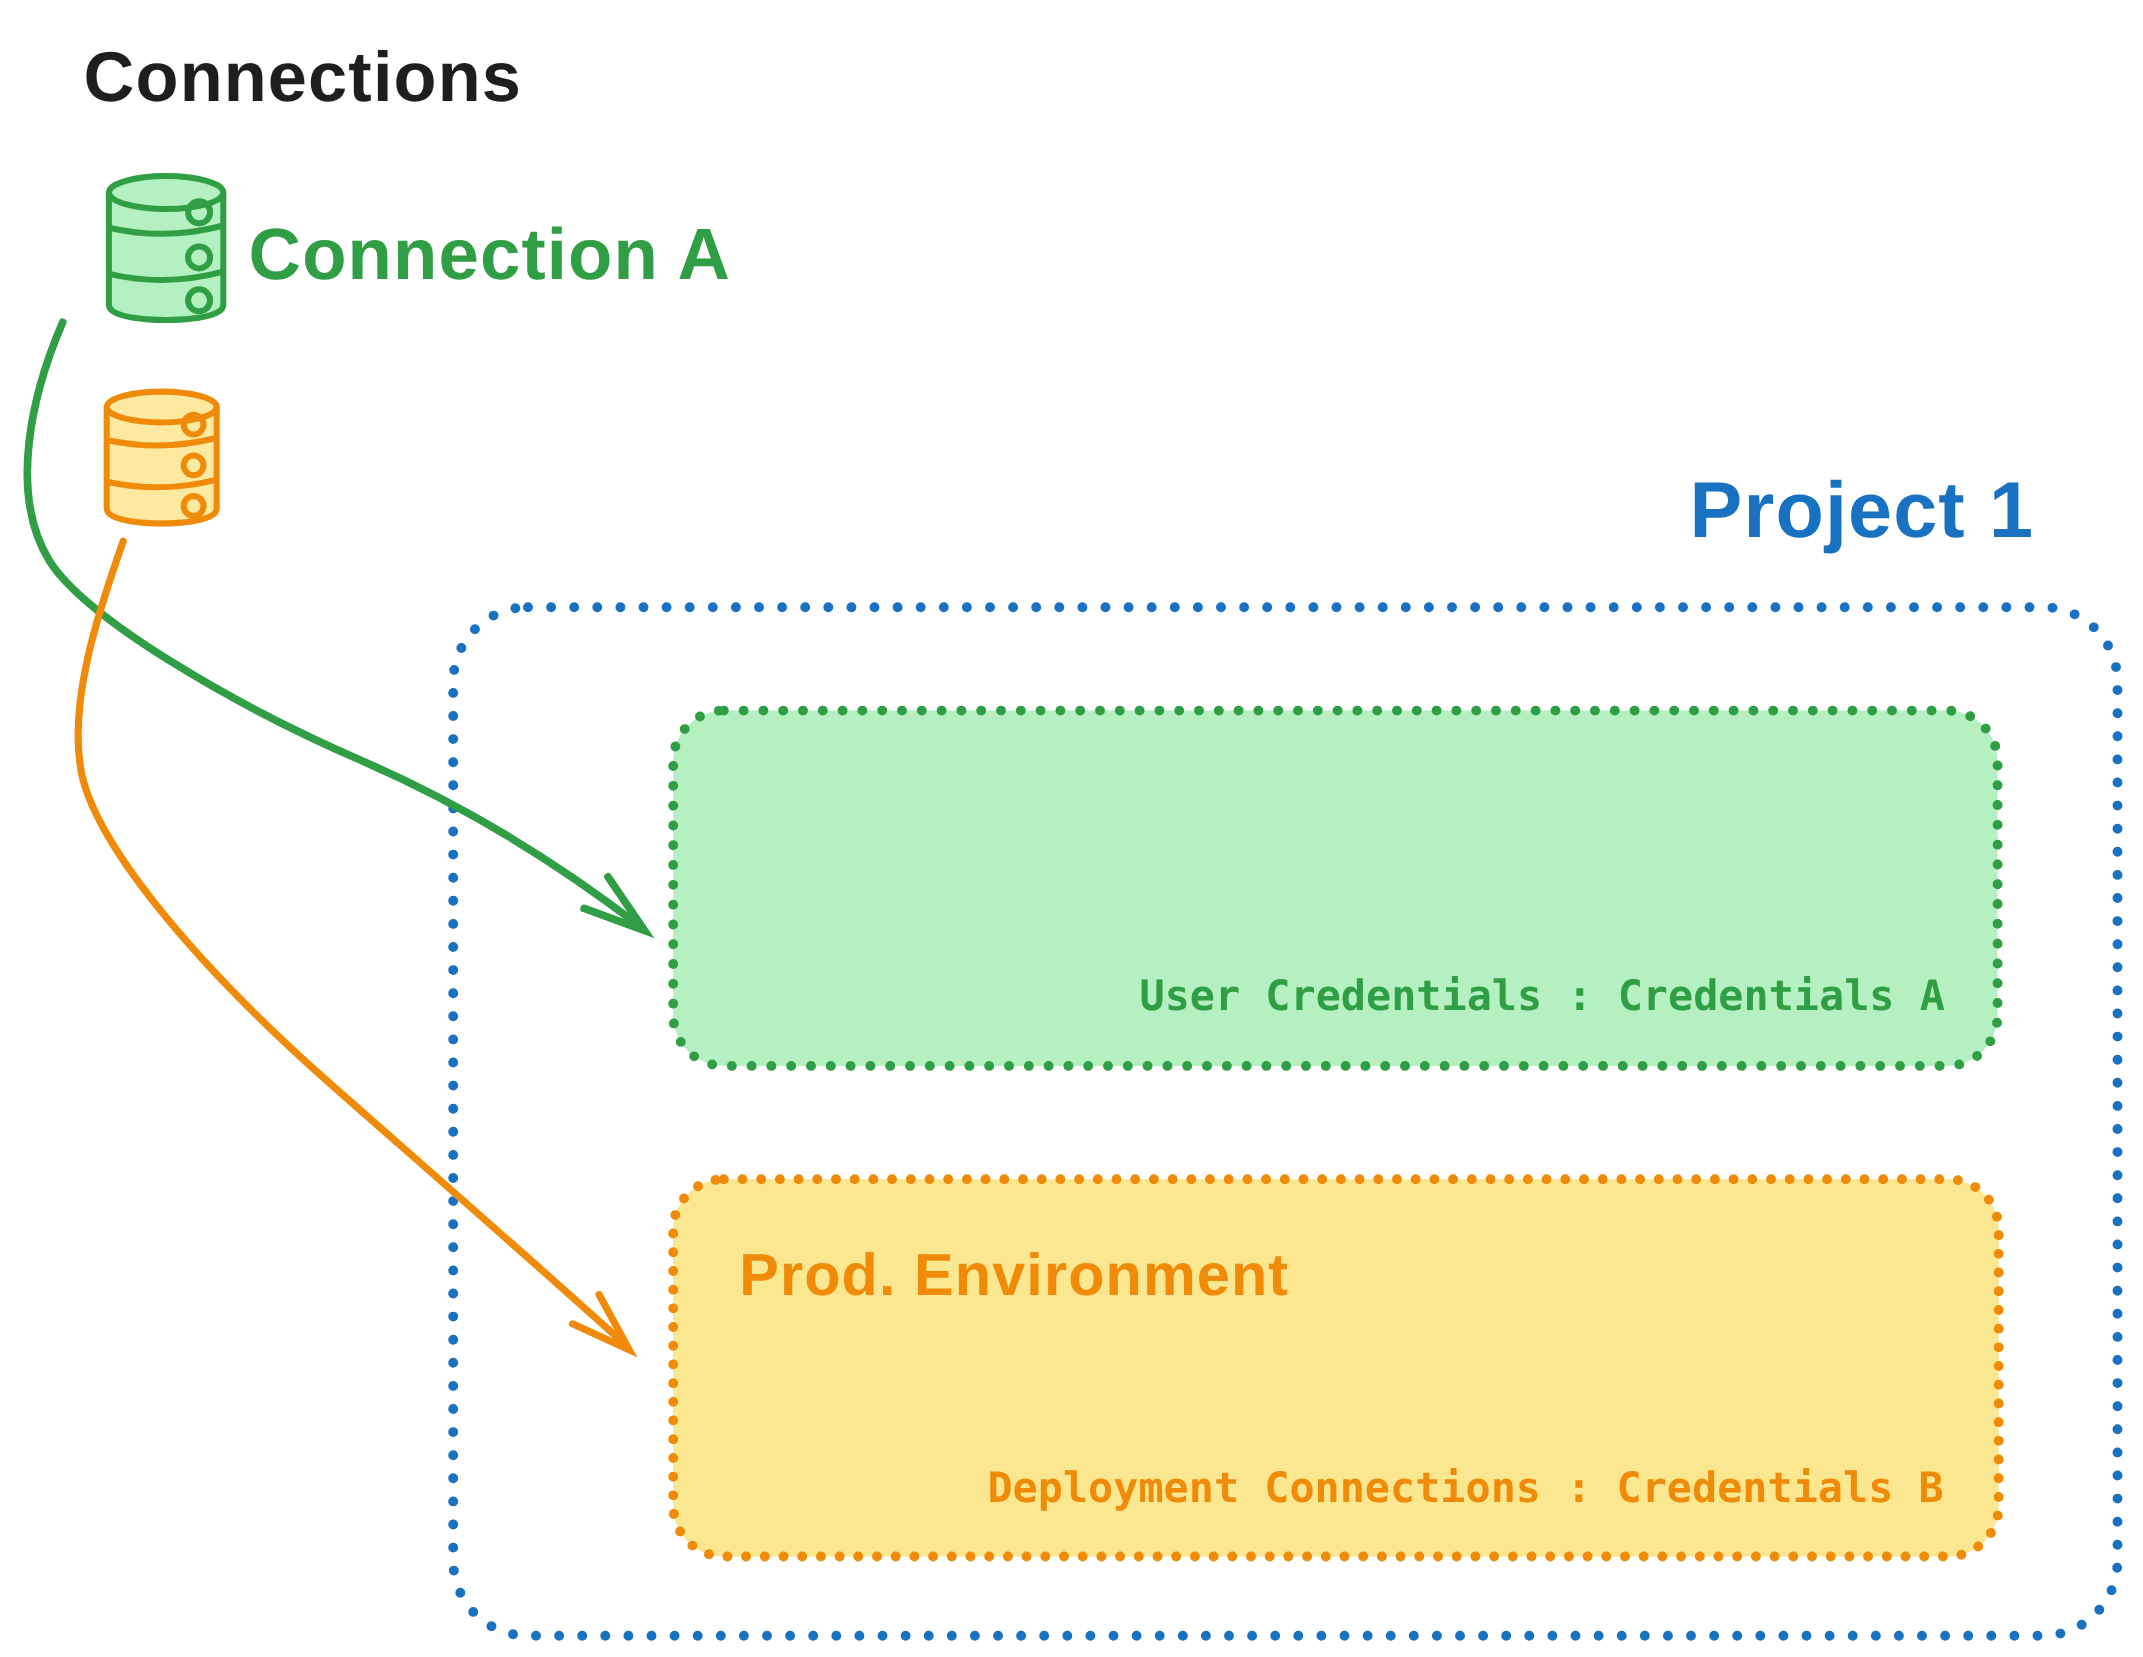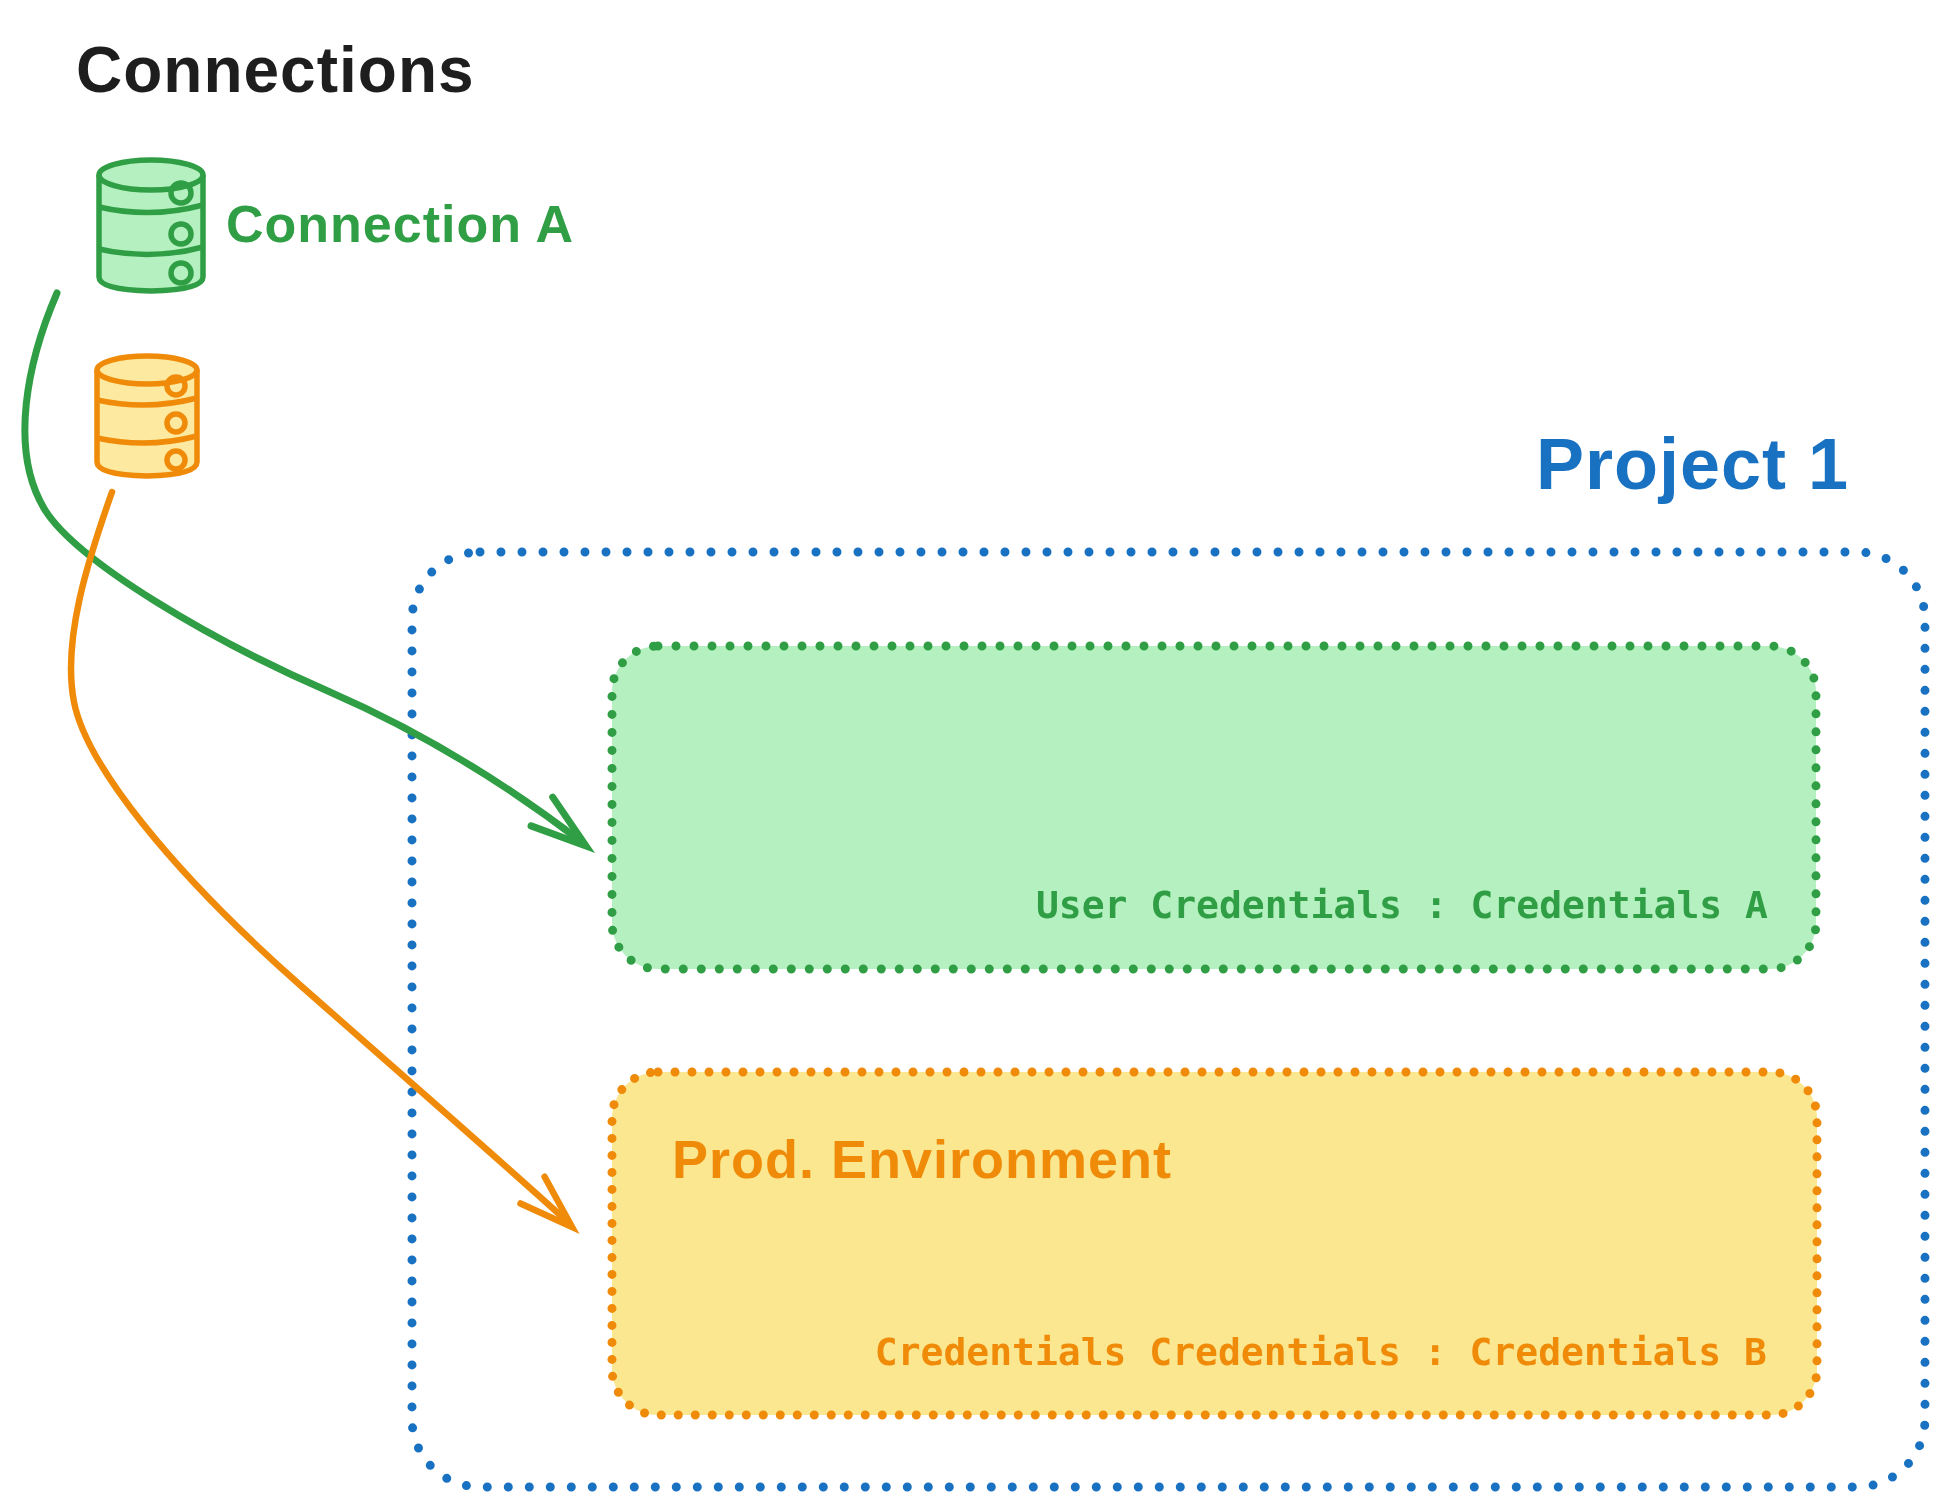--- a/index.html
+++ b/index.html
@@ -9,21 +9,21 @@
     background:#ffffff;
     overflow:hidden;
     font-family:"Liberation Sans", sans-serif;
   }
   .layer{position:absolute;left:0;top:0;}
   .txt{position:absolute;white-space:nowrap;line-height:1;text-align:right;}
   .hand{font-weight:600;letter-spacing:1px;}
   .mono{font-family:"DejaVu Sans Mono", monospace;font-weight:700;letter-spacing:0;}
 
   .t-title   {left:76px;  top:38px;   font-size:64px; color:var(--ink);}
-  .t-conn-a  {left:226px; top:198px;  font-size:52px; color:var(--green);}
+  .t-conn-a  {left:226px; top:198px;  font-size:66px; color:var(--green);}
   .t-conn-b  {left:224px; top:393px;  font-size:52px; color:var(--orange);}
   .t-project {left:1536px;top:428px;  font-size:72px; color:var(--blue);}
   .t-dev     {left:660px; top:706px;  font-size:54px; color:var(--green);}
   .t-prod    {left:672px; top:1132px; font-size:54px; color:var(--orange);}
   .t-dev-cred {right:180px;top:886px;  font-size:38px; color:var(--green);}
   .t-prod-cred{right:181px;top:1333px; font-size:38px; color:var(--orange);}
 
   
   .project-box{fill:none;stroke:var(--blue);stroke-width:9;
     stroke-dasharray:0 21;stroke-linecap:round;}
@@ -93,14 +93,14 @@
   <div class="txt hand t-conn-a">Connection A</div>
 
 
   <div class="txt hand t-project">Project 1</div>
 
 
   <div class="txt hand t-prod">Prod. Environment</div>
 
   <div class="txt mono t-dev-cred">User Credentials : Credentials A</div>
 
-  <div class="txt mono t-prod-cred">Credentials Credentials : Credentials B</div>
+  <div class="txt mono t-prod-cred">Deployment Connections : Credentials B</div>
 </div>
 
 </body></html>

